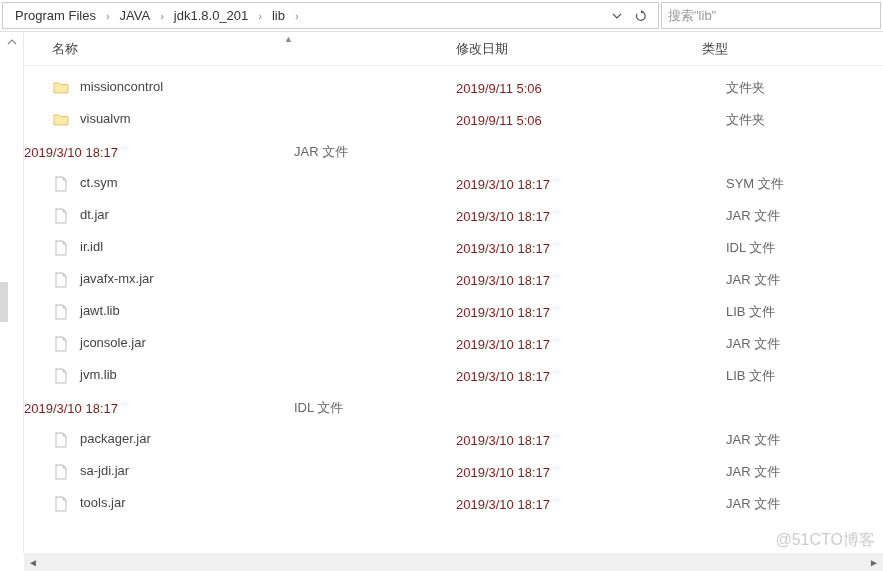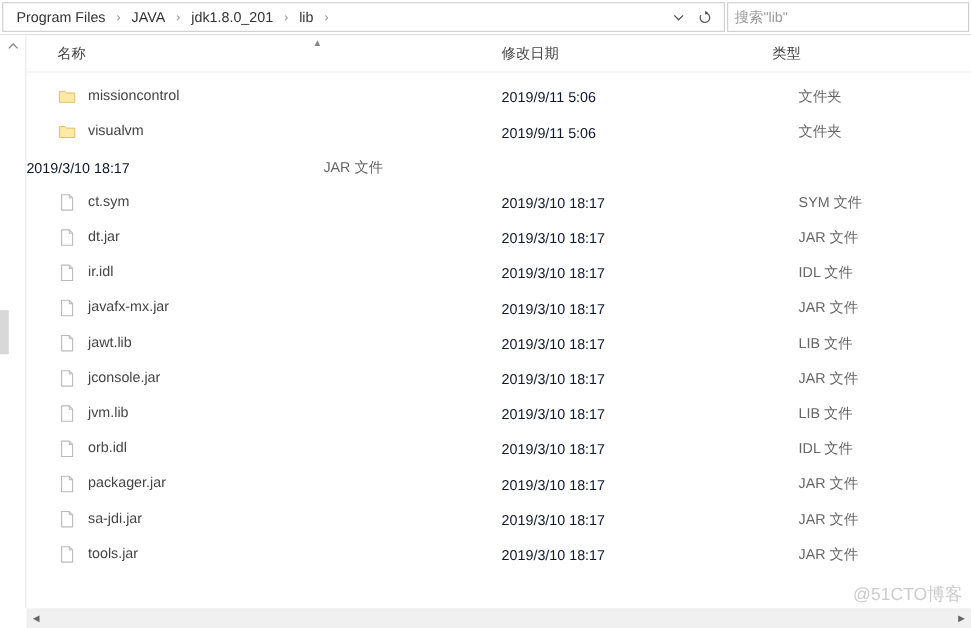--- a/index.html
+++ b/index.html
@@ -124,21 +124,21 @@
       cursor: pointer;
     }
     .cell-name {
       width: 432px;
       display: flex;
       align-items: flex-start;
       padding-left: 28px;
       gap: 10px;
       color: #444;
     }
-    .cell-date { width: 238px; color: #0f172a; }
+    .cell-date { width: 238px; color: #7f1d1d; }
     .cell-type { flex: 1; padding-left: 8px; color: #666; margin-left: 24px; }
     .icon {
       width: 18px;
       height: 18px;
       display: flex;
       align-items: center;
       justify-content: center;
       flex-shrink: 0;
     }
     .bottom-scroll {
@@ -333,29 +333,20 @@
                 <path d="M4 2 L11 2 L14 5 L14 16 L4 16 Z" fill="#fff" stroke="#bbb" stroke-width="1"></path>
                 <path d="M11 2 L11 5 L14 5" fill="none" stroke="#bbb" stroke-width="1"></path>
               </svg>
             </span>
             <span>jvm.lib</span>
           </div>
           <div class="cell-date">2019/3/10 18:17</div>
           <div class="cell-type">LIB 文件</div>
         </div>
         <div class="row">
-          <div class="cell-name">
-            <span class="icon">
-              <svg width="18" height="18" viewBox="0 0 18 18">
-                <path d="M4 2 L11 2 L14 5 L14 16 L4 16 Z" fill="#fff" stroke="#bbb" stroke-width="1"></path>
-                <path d="M11 2 L11 5 L14 5" fill="none" stroke="#bbb" stroke-width="1"></path>
-              </svg>
-            </span>
-            <span>orb.idl</span>
-          </div>
           <div class="cell-date">2019/3/10 18:17</div>
           <div class="cell-type">IDL 文件</div>
         </div>
         <div class="row">
           <div class="cell-name">
             <span class="icon">
               <svg width="18" height="18" viewBox="0 0 18 18">
                 <path d="M4 2 L11 2 L14 5 L14 16 L4 16 Z" fill="#fff" stroke="#bbb" stroke-width="1"></path>
                 <path d="M11 2 L11 5 L14 5" fill="none" stroke="#bbb" stroke-width="1"></path>
               </svg>

